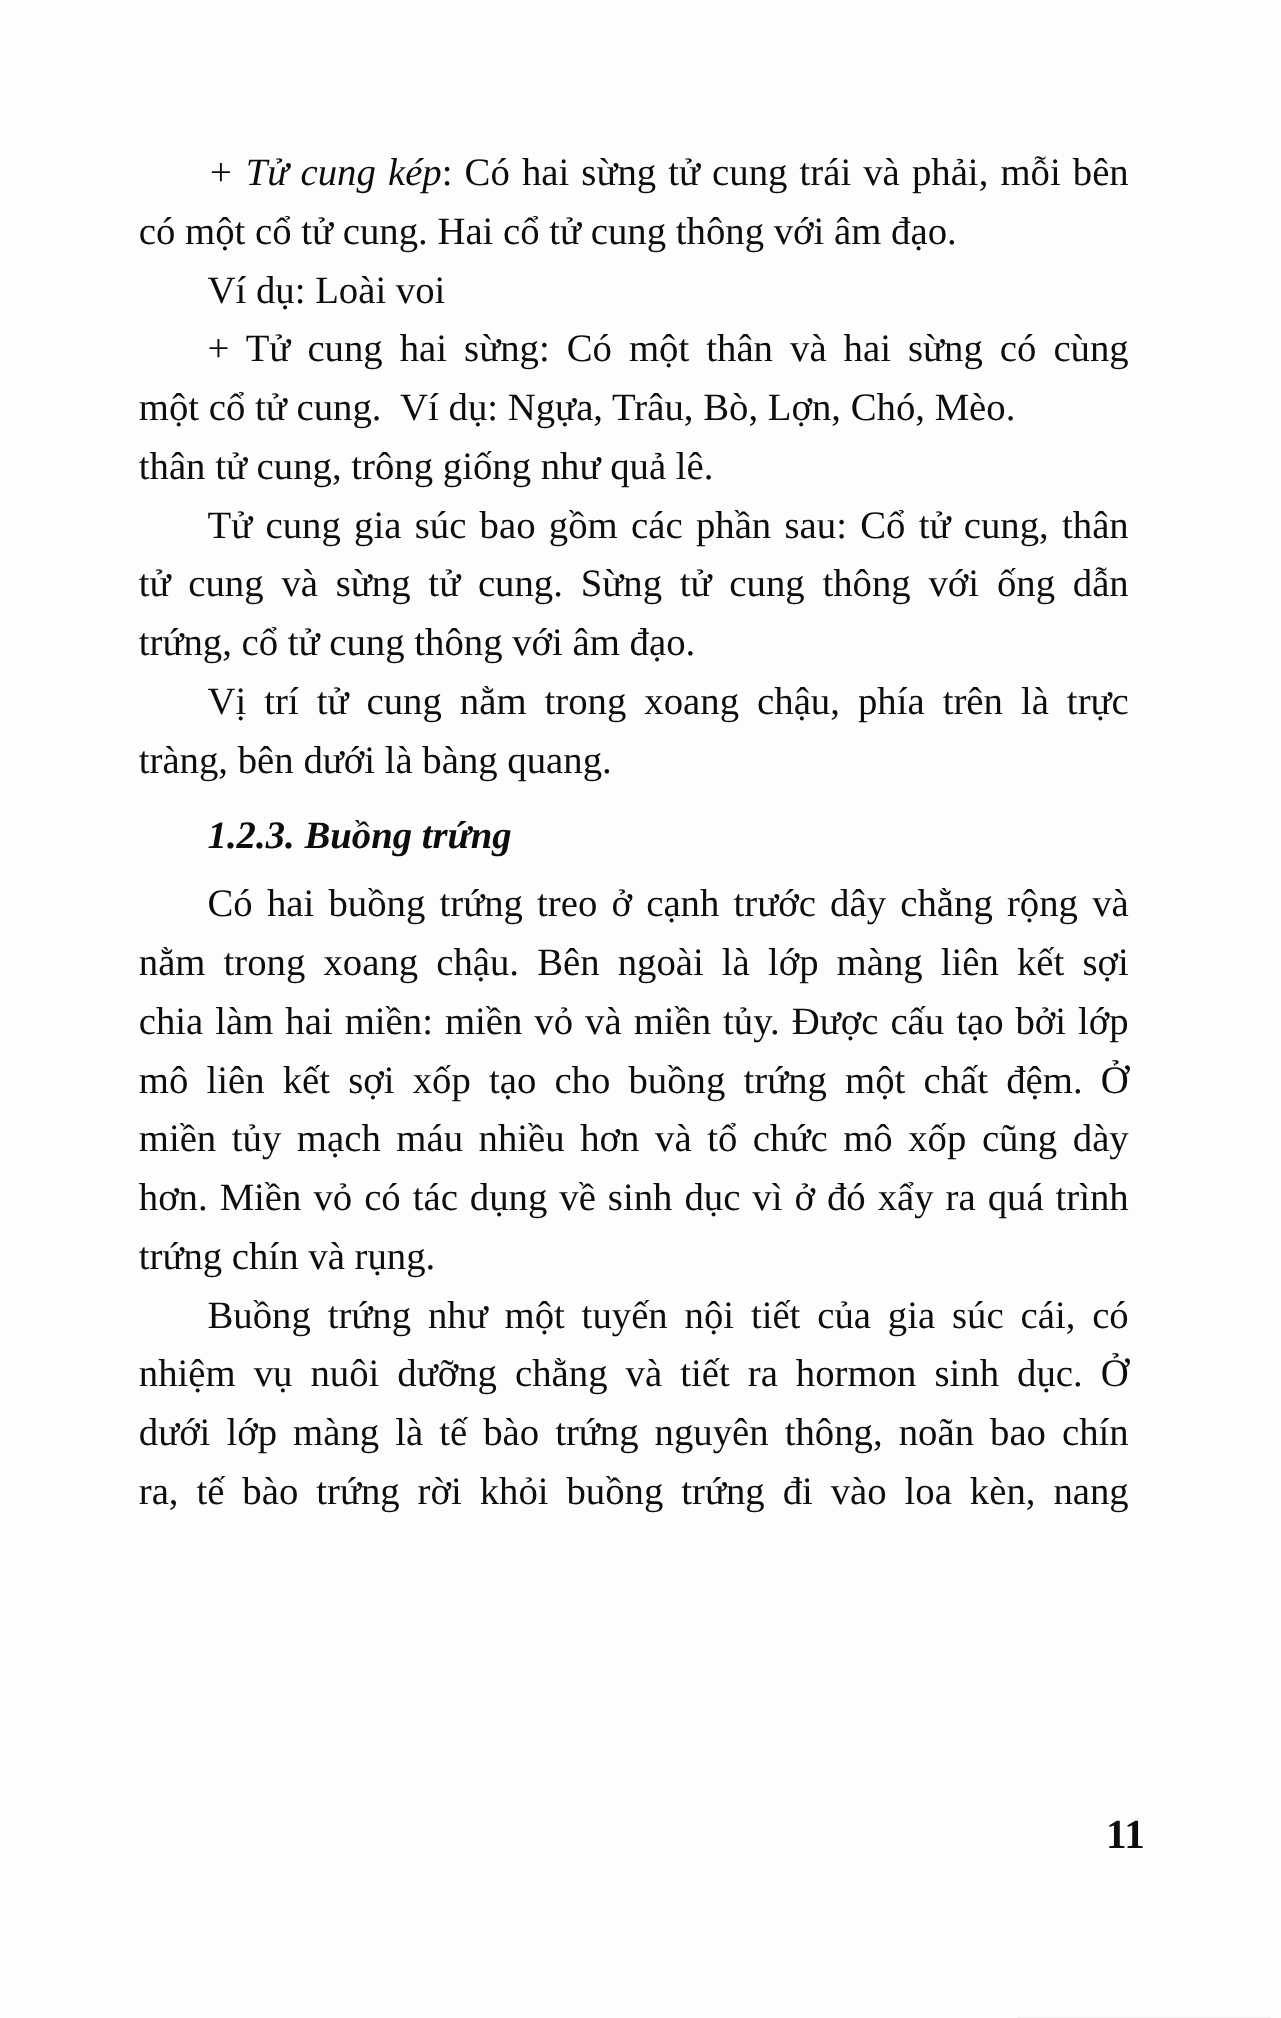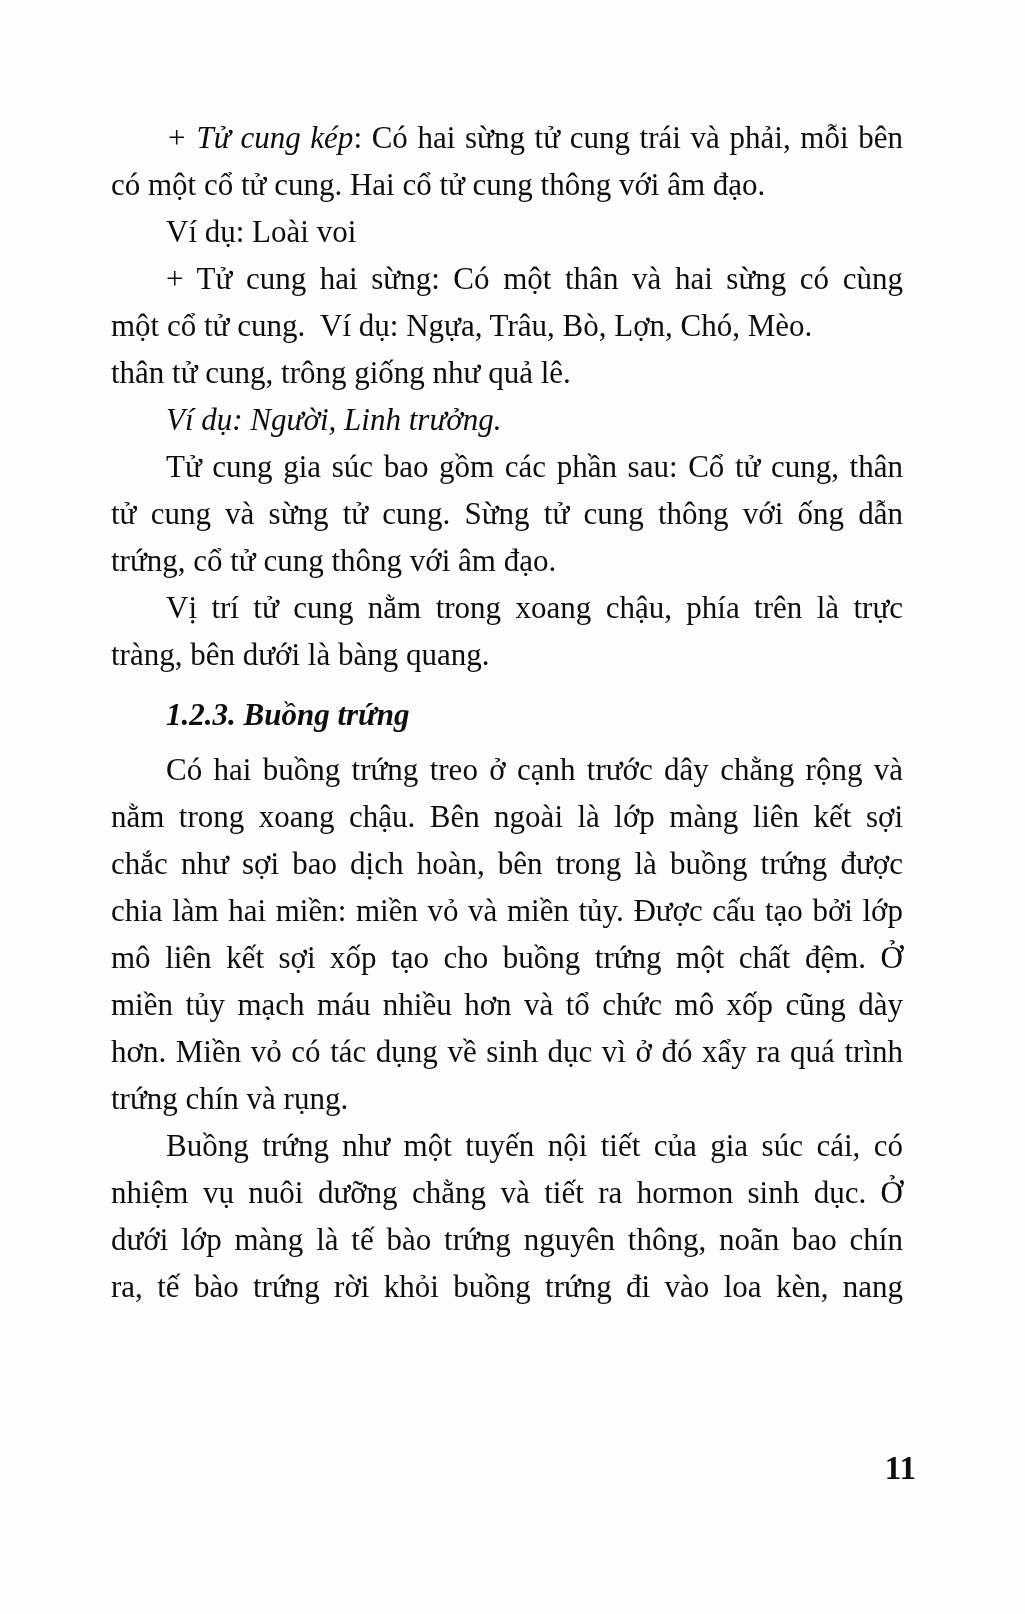--- a/index.html
+++ b/index.html
@@ -59,30 +59,28 @@
 <body>
 
 <div class="page">
   <div class="textblock" id="textblock">
       <div class="line indent stretch"><span class="it">+ Tử cung kép</span><span>: Có hai sừng tử cung trái và phải, mỗi bên</span></div>
       <div class="line"><span>có một cổ tử cung. Hai cổ tử cung thông với âm đạo.</span></div>
       <div class="line indent"><span>Ví dụ: Loài voi</span></div>
       <div class="line indent stretch"><span>+ Tử cung hai sừng: Có một thân và hai sừng có cùng</span></div>
       <div class="line"><span>một cổ tử cung.&nbsp; Ví dụ: Ngựa, Trâu, Bò, Lợn, Chó, Mèo.</span></div>
       <div class="line"><span>thân tử cung, trông giống như quả lê.</span></div>
-      <div class="line indent"><span class="it">Ví dụ: Người, Linh trưởng.</span></div>
       <div class="line indent stretch"><span>Tử cung gia súc bao gồm các phần sau: Cổ tử cung, thân</span></div>
       <div class="line stretch"><span>tử cung và sừng tử cung. Sừng tử cung thông với ống dẫn</span></div>
       <div class="line"><span>trứng, cổ tử cung thông với âm đạo.</span></div>
       <div class="line indent stretch"><span>Vị trí tử cung nằm trong xoang chậu, phía trên là trực</span></div>
       <div class="line"><span>tràng, bên dưới là bàng quang.</span></div>
       <div class="line indent heading"><span class="it">1.2.3. Buồng trứng</span></div>
       <div class="line indent stretch"><span>Có hai buồng trứng treo ở cạnh trước dây chằng rộng và</span></div>
       <div class="line stretch"><span>nằm trong xoang chậu. Bên ngoài là lớp màng liên kết sợi</span></div>
-      <div class="line stretch"><span>chắc như sợi bao dịch hoàn, bên trong là buồng trứng được</span></div>
       <div class="line stretch"><span>chia làm hai miền: miền vỏ và miền tủy. Được cấu tạo bởi lớp</span></div>
       <div class="line stretch"><span>mô liên kết sợi xốp tạo cho buồng trứng một chất đệm. Ở</span></div>
       <div class="line stretch"><span>miền tủy mạch máu nhiều hơn và tổ chức mô xốp cũng dày</span></div>
       <div class="line stretch"><span>hơn. Miền vỏ có tác dụng về sinh dục vì ở đó xẩy ra quá trình</span></div>
       <div class="line"><span>trứng chín và rụng.</span></div>
       <div class="line indent stretch"><span>Buồng trứng như một tuyến nội tiết của gia súc cái, có</span></div>
       <div class="line stretch"><span>nhiệm vụ nuôi dưỡng chằng và tiết ra hormon sinh dục. Ở</span></div>
       <div class="line stretch"><span>dưới lớp màng là tế bào trứng nguyên thông, noãn bao chín</span></div>
       <div class="line stretch"><span>ra, tế bào trứng rời khỏi buồng trứng đi vào loa kèn, nang</span></div>
     </div>

